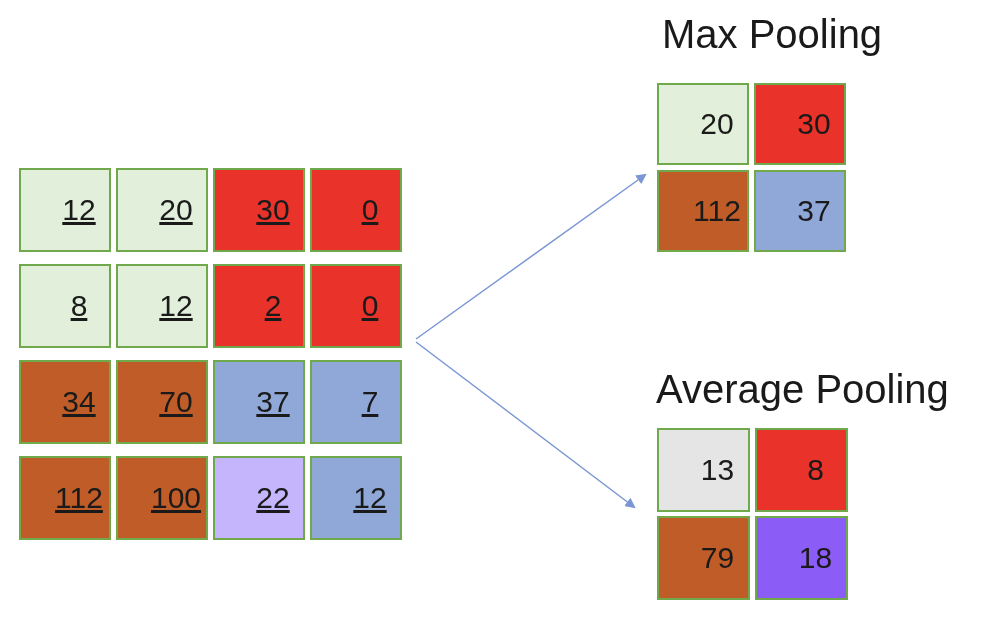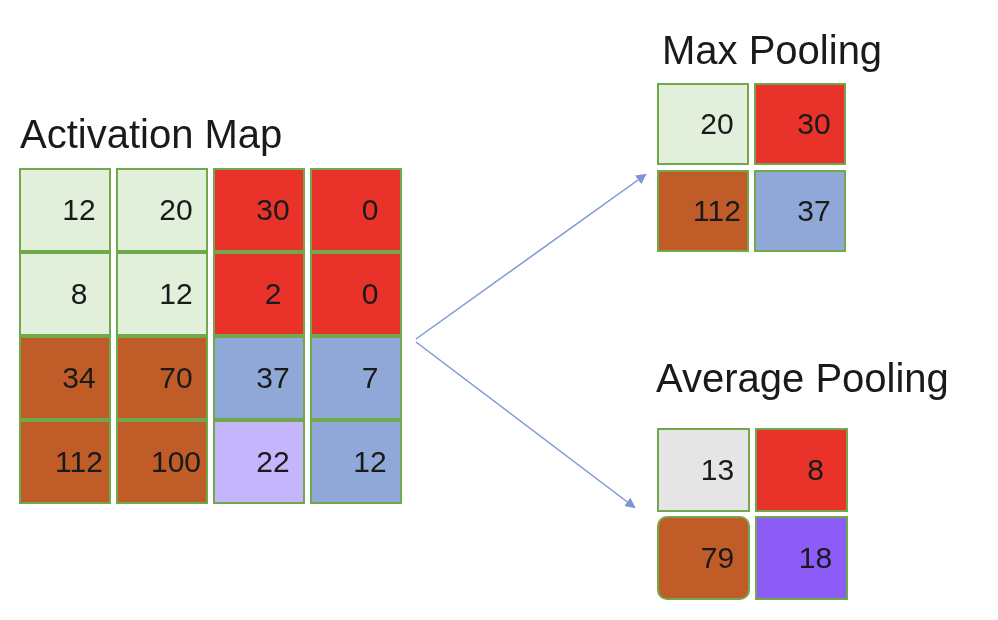--- a/index.html
+++ b/index.html
@@ -17,32 +17,33 @@
     overflow: hidden;
   }
   .title {
     position: absolute;
     font-size: 40px;
     line-height: 1;
     white-space: nowrap;
     color: var(--text, #1a1a1a);
   }
   #title-activation { left: 20px;  top: 114px; }
-  #title-max        { left: 662px; top: 14px; margin-top: 16px;  }
-  #title-average    { left: 656px; top: 358px; }
+  #title-max        { left: 662px; top: 14px;  }
+  #title-average    { left: 656px; top: 369px; }
 
   .grid {
     position: absolute;
     display: grid;
   }
   #grid-activation {
     left: 19px; top: 168px;
     grid-template-columns: repeat(4, 92px);
     grid-auto-rows: 84px;
-    gap: 0 5px;
+    gap: 12px 5px;
+    text-decoration: underline;
   }
   #grid-max {
     left: 657px; top: 83px;
     grid-template-columns: repeat(2, 92px);
     grid-auto-rows: 82px;
     gap: 5px 5px;
   }
   #grid-average {
     left: 657px; top: 428px;
     grid-template-columns: repeat(2, 93px);
@@ -66,21 +67,20 @@
     pointer-events: none;
   }
   svg.arrows line { stroke: var(--arrow, #7b96d4); stroke-width: 1.5; }
   svg.arrows marker path { fill: var(--arrow, #7b96d4); }
 </style>
 </head>
 <body>
 
 <div class="canvas">
 
-  <div class="title" id="title-activation">Activation Map</div>
   <div class="title" id="title-max">Max Pooling</div>
   <div class="title" id="title-average">Average Pooling</div>
 
   <div class="grid" id="grid-activation">
     <div class="cell" style="background-color: rgb(226, 239, 218);">12</div>
     <div class="cell" style="background-color: rgb(226, 239, 218);">20</div>
     <div class="cell" style="background-color: rgb(233, 50, 41);">30</div>
     <div class="cell" style="background-color: rgb(233, 50, 41);">0</div>
     <div class="cell" style="background-color: rgb(226, 239, 218);">8</div>
     <div class="cell" style="background-color: rgb(226, 239, 218);">12</div>
@@ -99,21 +99,21 @@
   <div class="grid" id="grid-max">
     <div class="cell" style="background-color: rgb(226, 239, 218);">20</div>
     <div class="cell" style="background-color: rgb(233, 50, 41);">30</div>
     <div class="cell" style="background-color: rgb(192, 92, 40);">112</div>
     <div class="cell" style="background-color: rgb(143, 168, 216);">37</div>
   </div>
 
   <div class="grid" id="grid-average">
     <div class="cell" style="background-color: #e5e5e5;">13</div>
     <div class="cell" style="background-color: rgb(233, 50, 41);">8</div>
-    <div class="cell" style="background-color: rgb(192, 92, 40); border-radius: 10px;">79</div>
+    <div class="cell" style="background-color: rgb(192, 92, 40);">79</div>
     <div class="cell" style="background-color: #8b5cf6;">18</div>
   </div>
 
   <svg class="arrows" viewBox="0 0 998 620">
     <defs>
       <marker id="arrowhead" viewBox="0 0 10 10" refX="8" refY="5" markerWidth="7" markerHeight="7" orient="auto-start-reverse">
         <path d="M 0 0 L 10 5 L 0 10 z"></path>
       </marker>
     </defs>
     <line x1="416" y1="339" x2="645" y2="175" marker-end="url(#arrowhead)"></line>

